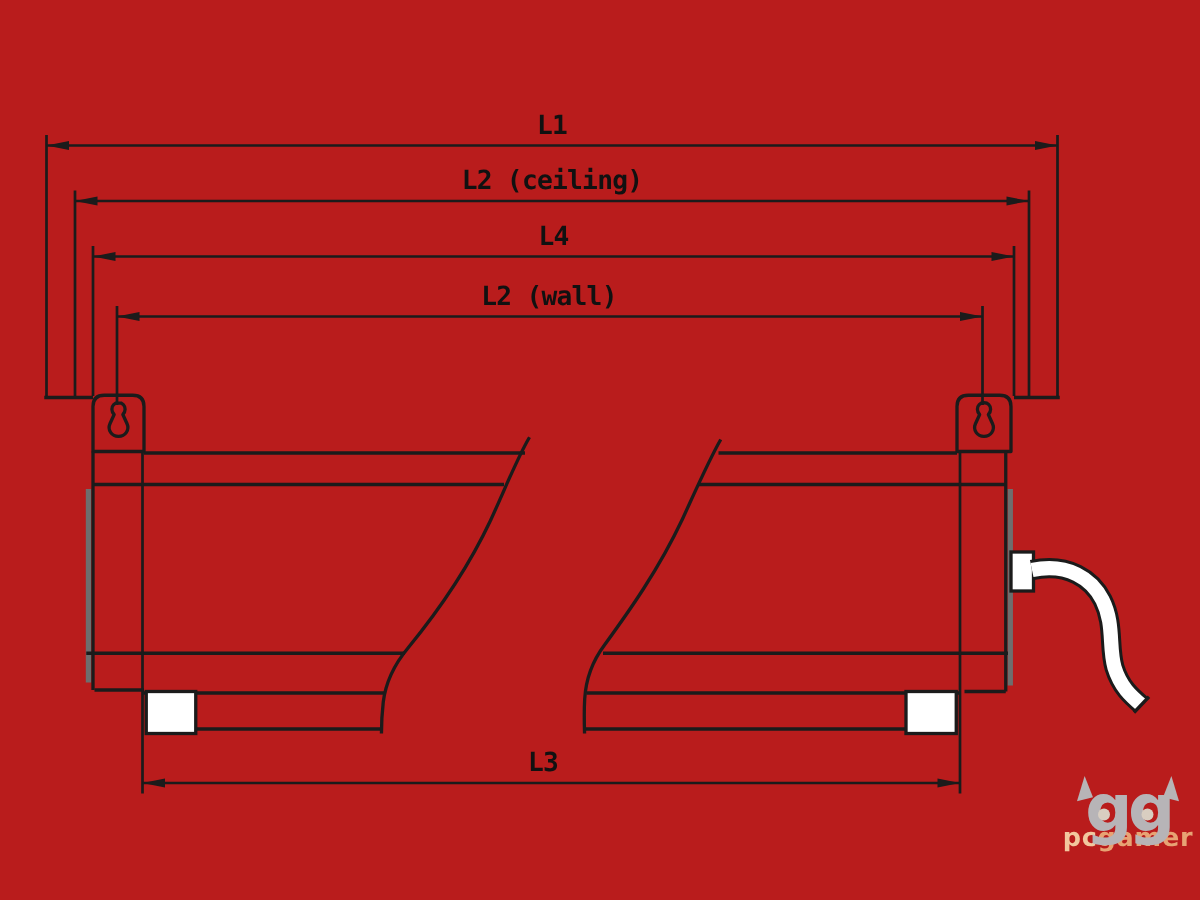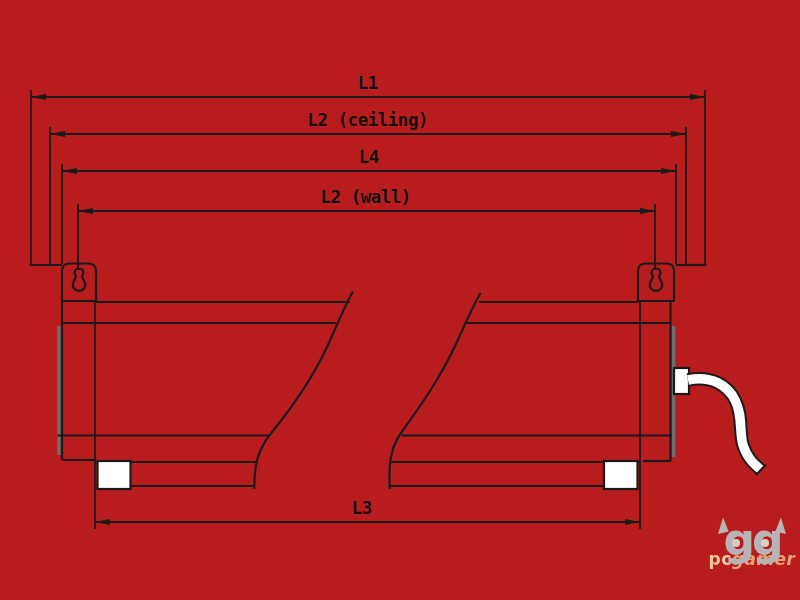--- a/index.html
+++ b/index.html
@@ -61,21 +61,21 @@
   .wm-brand{
     display:block;
     margin-top:-7px;
     font-family:"DejaVu Sans", sans-serif;
     font-weight:bold;
     font-size:17px;
     letter-spacing:0.5px;
     line-height:1;
   }
   .wm-brand .pc{color:#f2c79e;}
-  .wm-brand .gamer{color:#e7a374;font-style:italic;}
+  .wm-brand .gamer{color:#e7a374;}
 </style>
 </head>
 <body>
 
 <div class="stage">
   <svg width="800" height="600" viewBox="0 0 800 600">
 
     <g>
       <line class="thin" x1="31" y1="90" x2="31" y2="265"></line>
       <line class="thin" x1="705" y1="90" x2="705" y2="265"></line>

